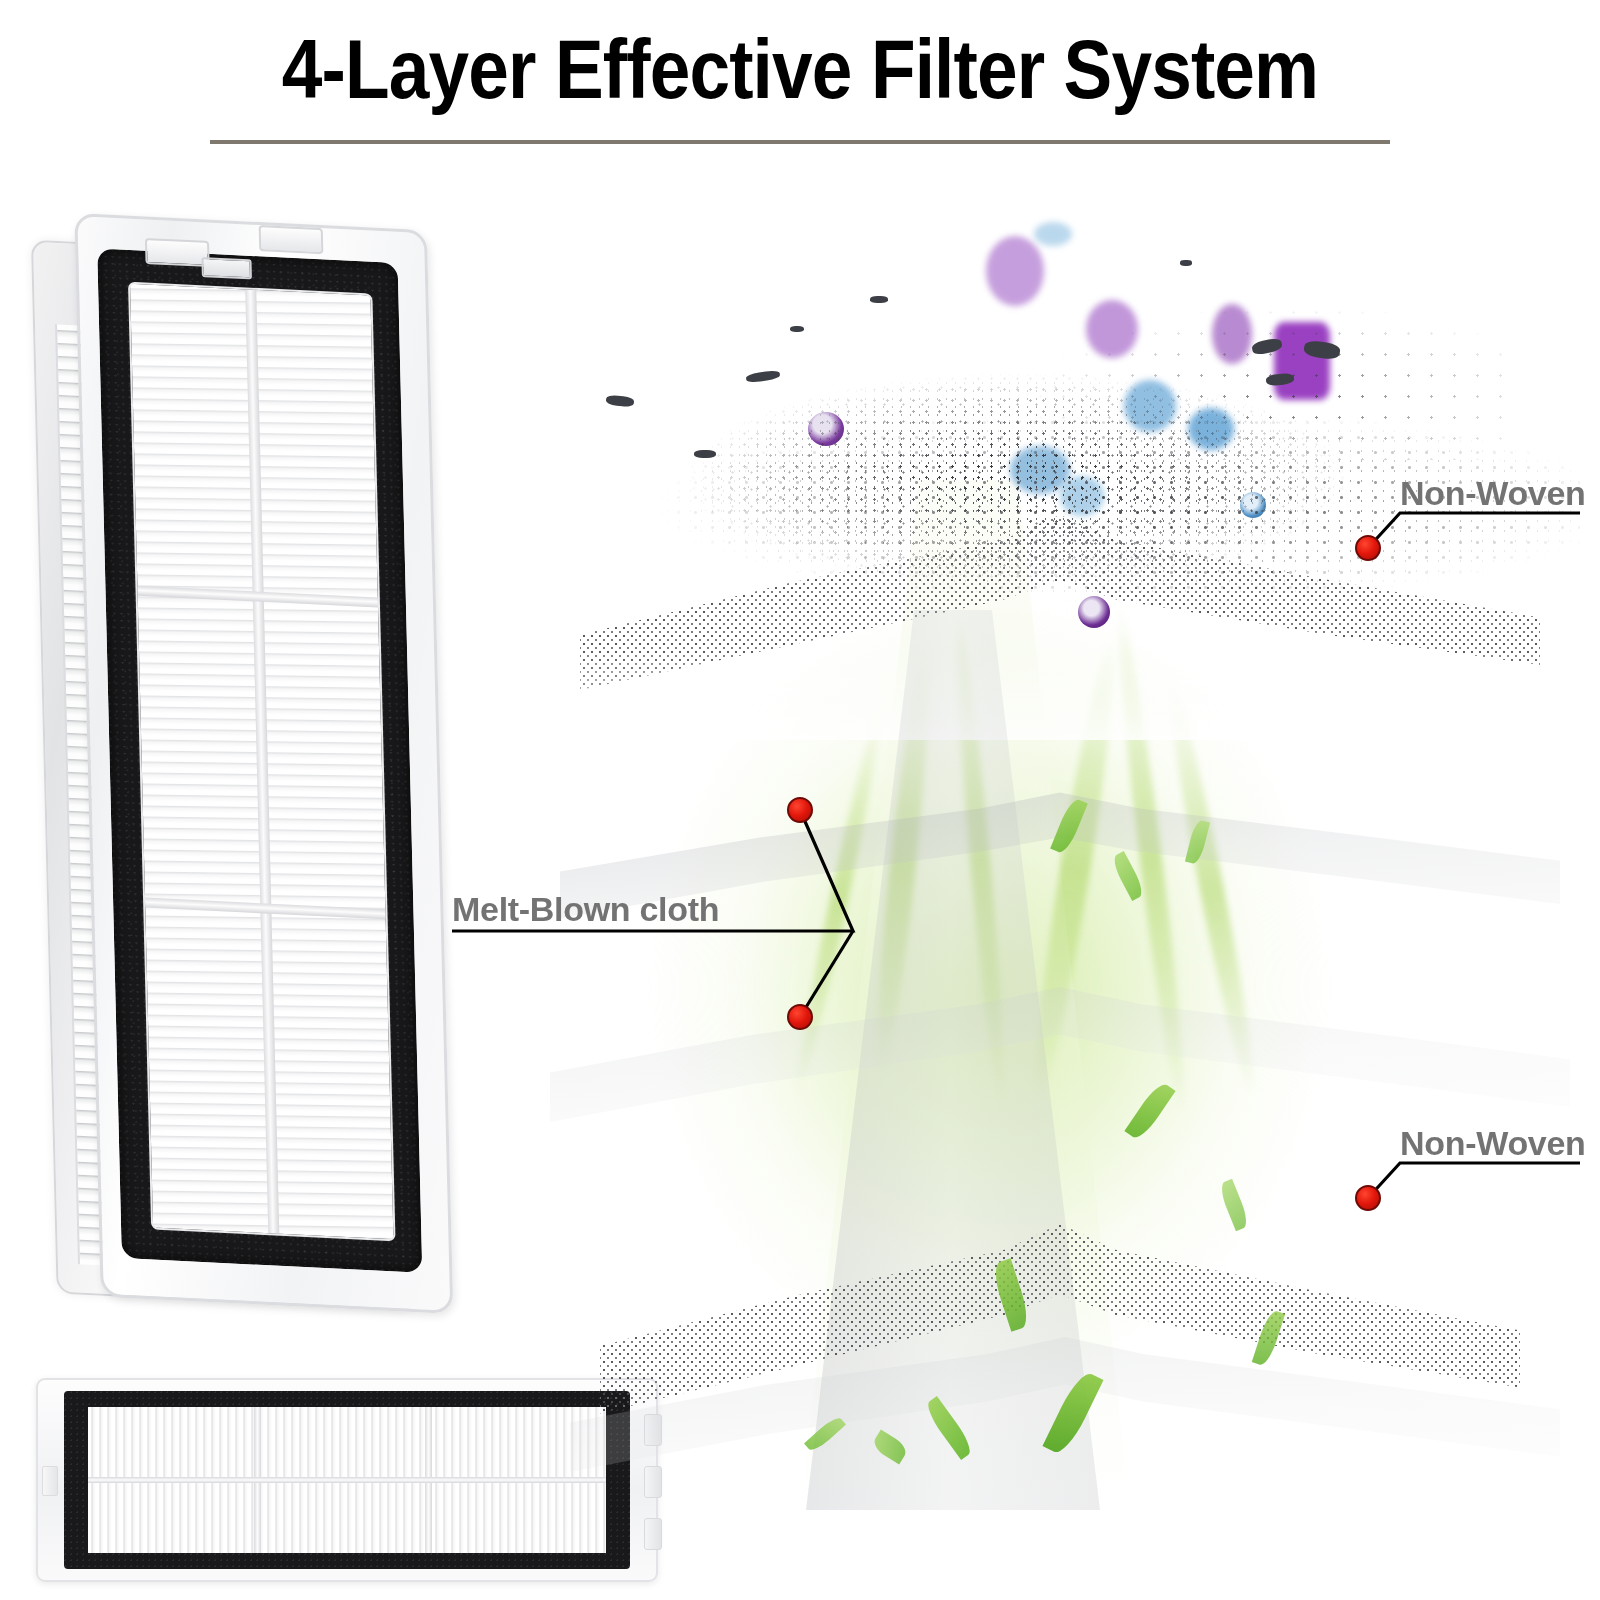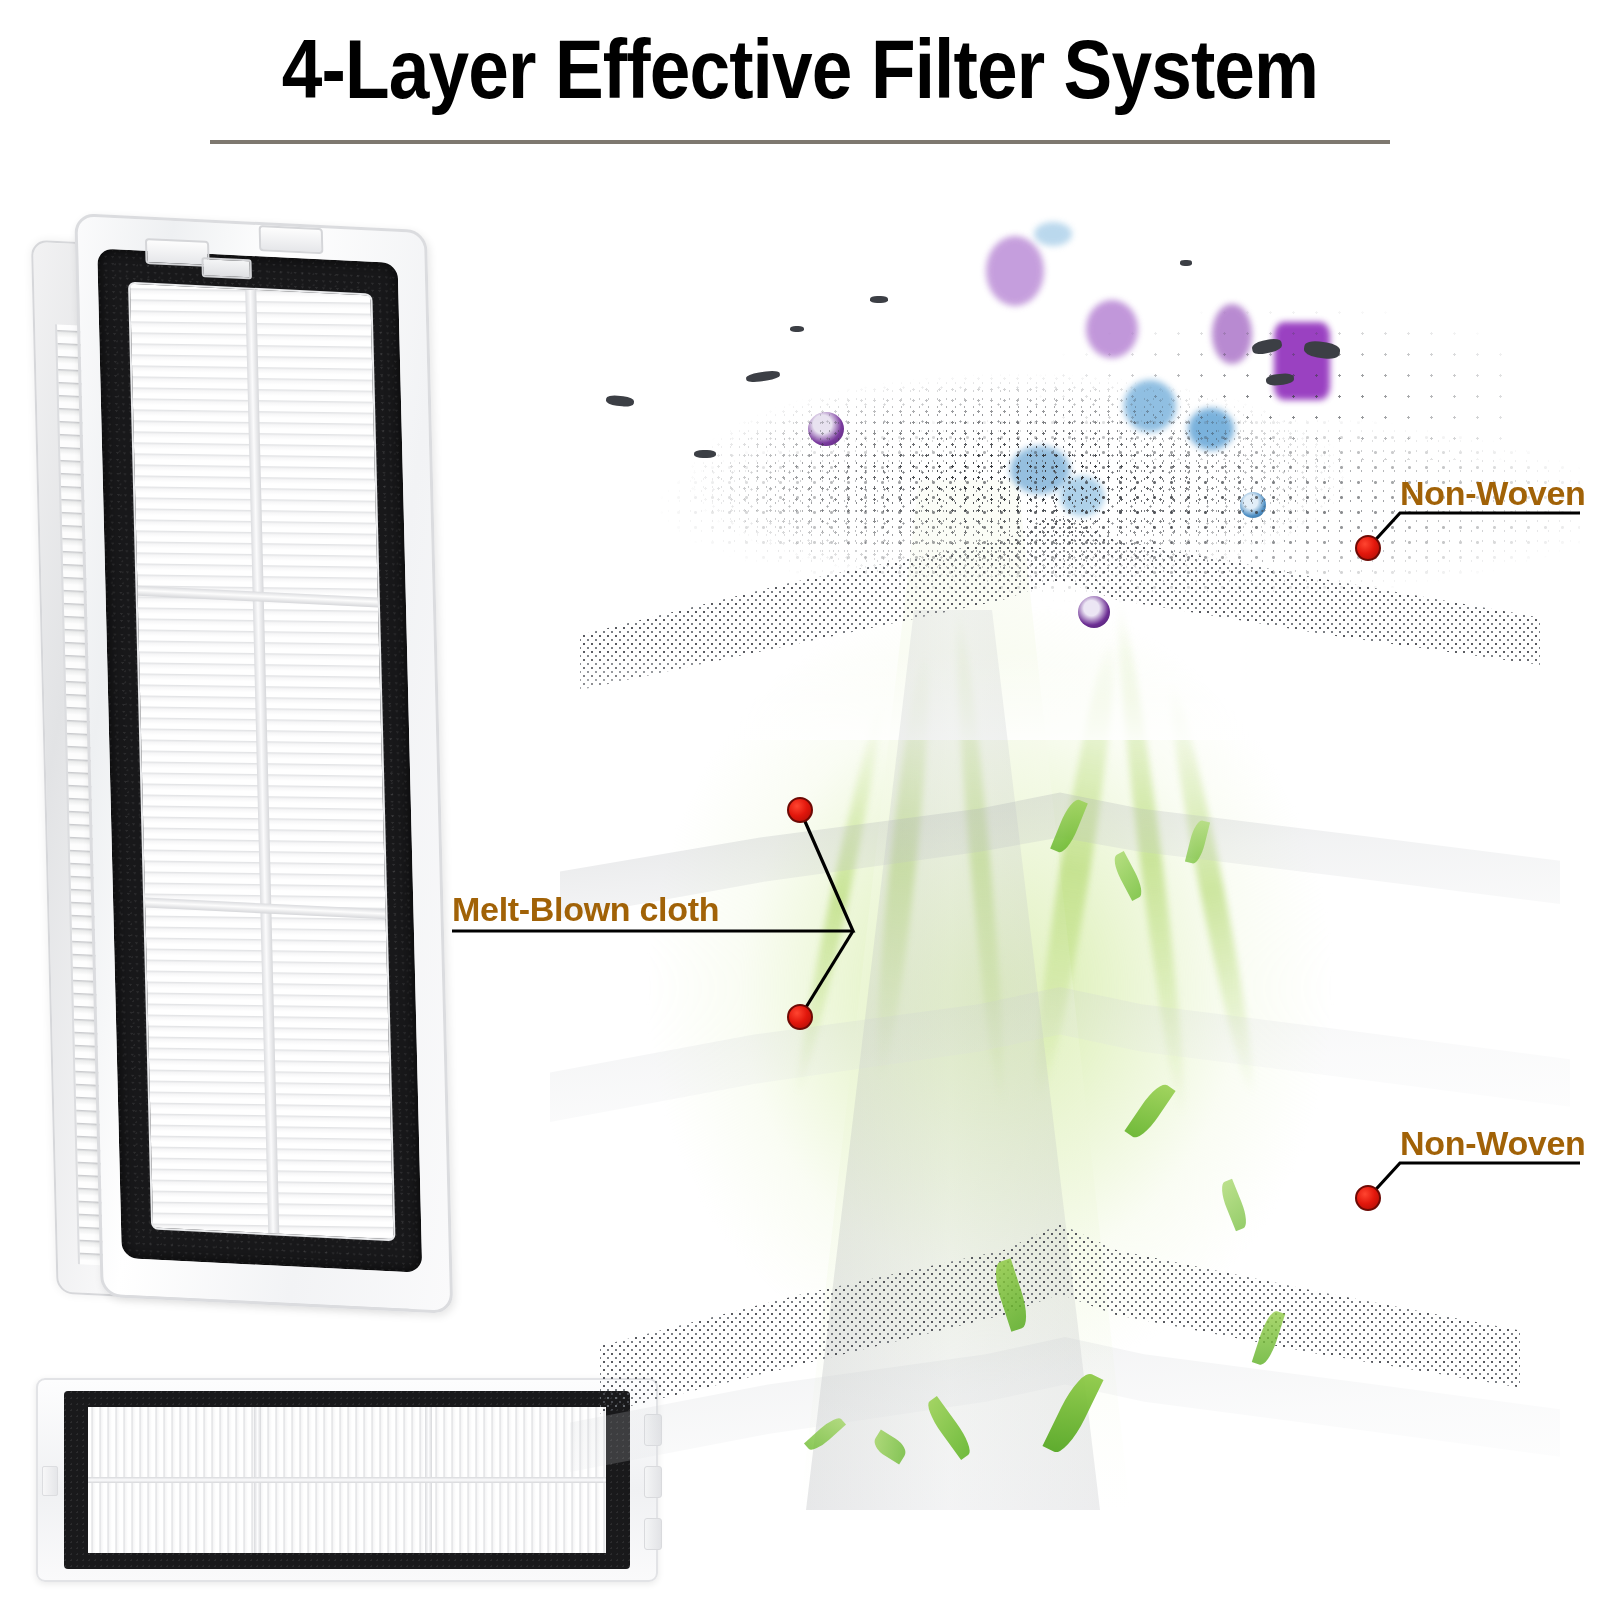--- a/index.html
+++ b/index.html
@@ -180,21 +180,21 @@
     clip-path:polygon(0% 54%,20% 34%,42% 18%,50% 9%,58% 18%,80% 33%,100% 47%,100% 72%,80% 58%,58% 43%,50% 34%,42% 43%,20% 60%,0% 80%);}
   .wv3{left:70px;top:1140px;width:990px;height:190px;
     clip-path:polygon(0% 54%,20% 34%,42% 18%,50% 9%,58% 18%,80% 33%,100% 47%,100% 72%,80% 58%,58% 43%,50% 34%,42% 43%,20% 60%,0% 80%);}
   .vband{position:absolute;background:linear-gradient(90deg,rgba(160,163,168,.26),rgba(215,217,220,.30),rgba(170,173,178,.22));}
 
   .leaf{position:absolute;border-radius:50% 0 50% 0;}
 
   
   .callout-label{
     position:absolute;font-family:"Liberation Sans",sans-serif;
-    font-weight:bold;font-size:34px;line-height:38px;color:#a16207;white-space:nowrap;
+    font-weight:bold;font-size:34px;line-height:38px;color:#737373;white-space:nowrap;
     letter-spacing:-0.3px;
   }
   .dot{
     position:absolute;width:26px;height:26px;border-radius:50%;
     background:radial-gradient(circle at 36% 32%,#ff4530 0%,#e2170c 48%,#a70d06 100%);
     border:2px solid #6d0a05;box-sizing:border-box;
   }
   svg.leaders{position:absolute;left:0;top:0;width:1600px;height:1600px;pointer-events:none;}
 </style>
 </head>

